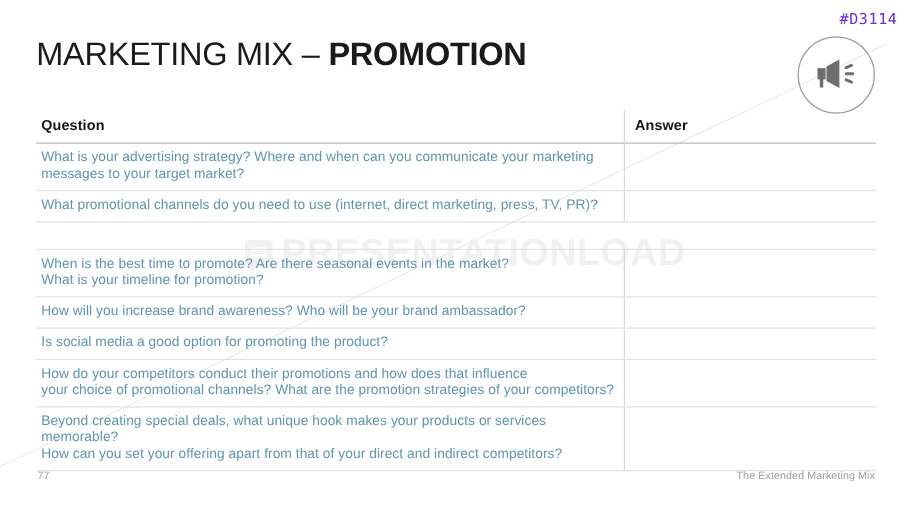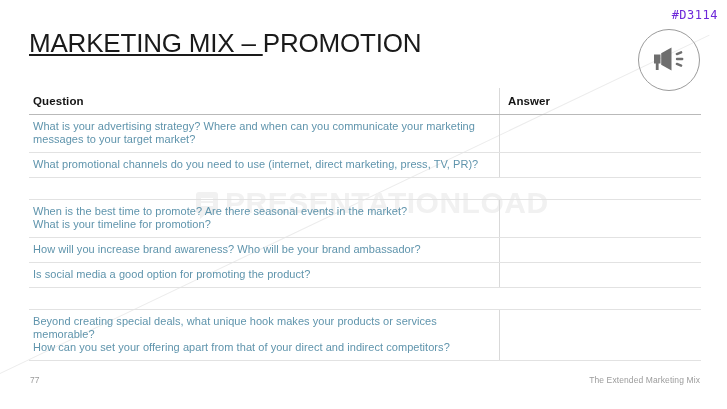--- a/index.html
+++ b/index.html
@@ -114,24 +114,23 @@
     left: 29px;
     top: 28px;
     font-size: 26px;
     line-height: 30px;
     color: #1a1a1a;
     white-space: nowrap;
     letter-spacing: -0.2px;
   }
   .title .t-light {
     font-weight: 300;
-    text-decoration: underline;
   }
   .title .t-bold {
-    font-weight: normal;
+    font-weight: bold;
   }
   .subtitle {
     position: absolute;
     left: 30px;
     top: 61px;
     font-size: 11.5px;
     color: #9e9e9e;
     font-weight: 400;
     letter-spacing: 0.1px;
   }
@@ -296,20 +295,24 @@
     <div class="t-row">
       <div class="t-col-q">
         <div class="q-text">Is social media a good option for promoting the product?</div>
       </div>
       <div class="t-col-a">
         <div class="a-text"></div>
       </div>
     </div>
 
     <div class="t-row">
+      <div class="t-col-q">
+        <div class="q-text">How do your competitors conduct their promotions and how does that influence
+your choice of promotional channels? What are the promotion strategies of your competitors?</div>
+      </div>
       <div class="t-col-a">
         <div class="a-text"></div>
       </div>
     </div>
 
     <div class="t-row">
       <div class="t-col-q">
         <div class="q-text">Beyond creating special deals, what unique hook makes your products or services memorable?
 How can you set your offering apart from that of your direct and indirect competitors?</div>
       </div>

